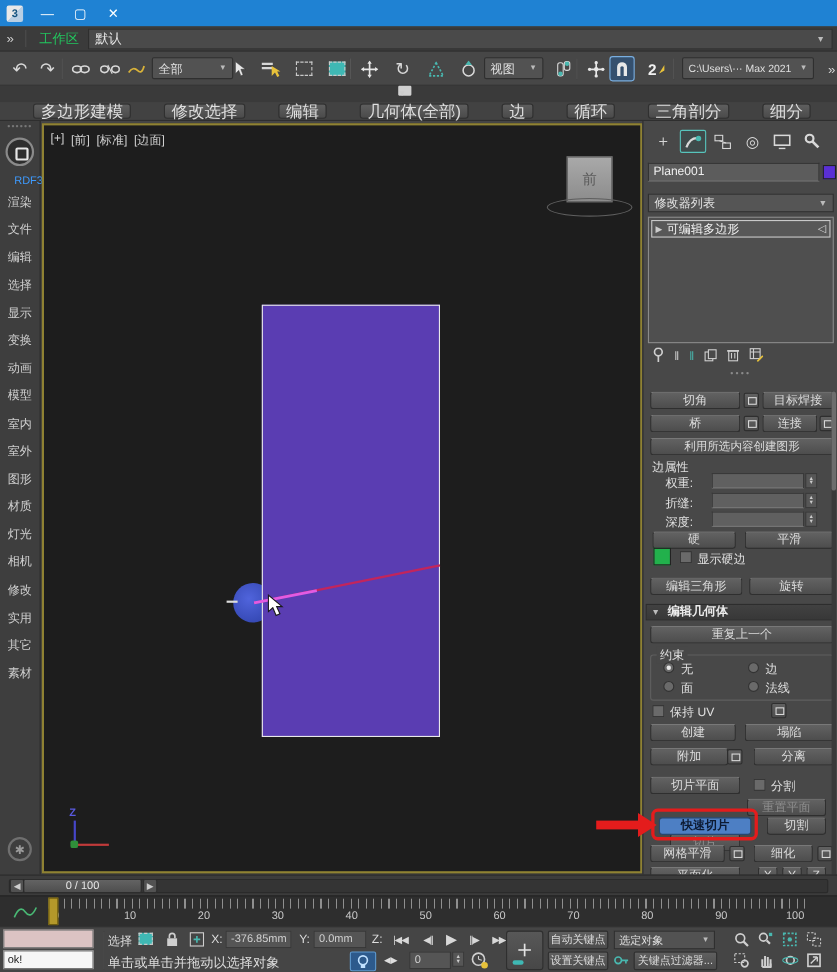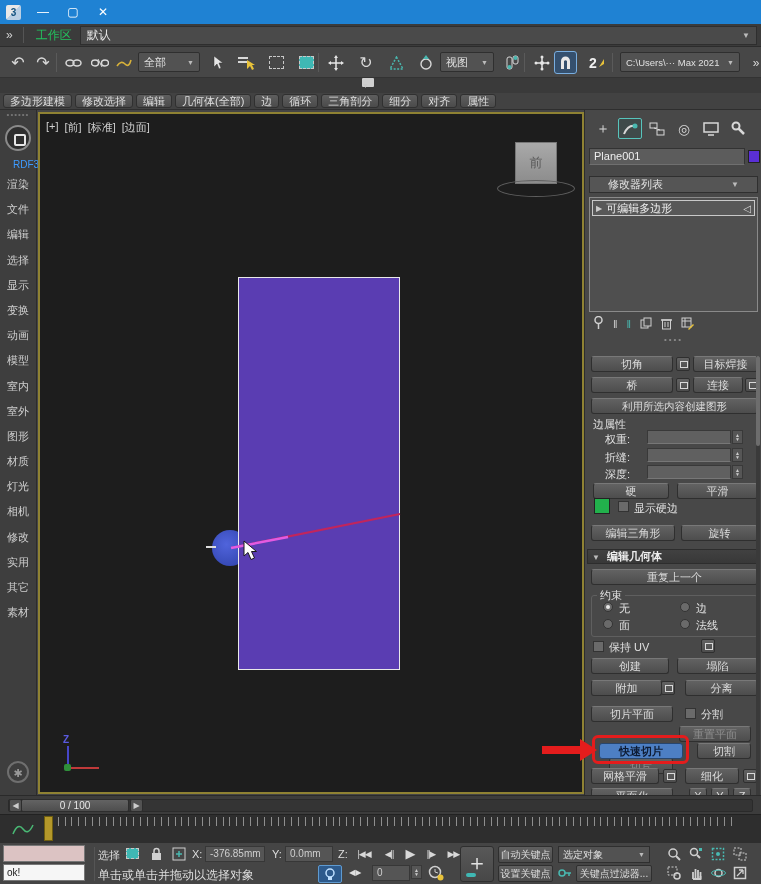--- a/index.html
+++ b/index.html
@@ -33,21 +33,21 @@
   .snapbtn{border:1px solid #79aee0;background:#35506e;border-radius:3px;width:23px;height:23px;}
   .icon-svg{display:block;}
 
   
   #rtabs{position:absolute;left:0;top:78px;width:761px;height:15px;background:#3a3a3a;font-size:11px;}
   #rtabs span{position:absolute;top:0;height:15px;line-height:15px;text-align:center;color:#c4c4c4;}
   #rcollapse{position:absolute;left:362px;top:2px;width:28px;height:12px;display:flex;align-items:center;gap:3px;}
   #rcollapse .sq{width:12px;height:9px;background:#d0d0d0;border-radius:1px;}
   #rcollapse .ar{font-size:7px;color:#ccc;}
   #rtools{position:absolute;left:0;top:93px;width:761px;height:17px;background:#424242;border-bottom:1px solid #2e2e2e;display:flex;align-items:center;padding-left:3px;gap:3px;}
-  #rtools span{background:linear-gradient(#5e5e5e,#4b4b4b);border:1px solid #303030;border-radius:3px;font-size:11px;color:#dedede;padding:0 6px;height:14px;line-height:13px;white-space:nowrap;}
+  #rtools span{background:linear-gradient(#5e5e5e,#4b4b4b);border:1px solid #303030;border-radius:3px;font-size:15px;color:#dedede;padding:0 6px;height:14px;line-height:13px;white-space:nowrap;margin-left:27px;}
 
   
   #sidebar{position:absolute;left:0;top:110px;width:37px;height:685px;background:#3e3e3e;border-right:1px solid #2c2c2c;display:flex;flex-direction:column;align-items:center;}
   #sidebar .handle{color:#777;font-size:8px;letter-spacing:1px;line-height:8px;margin-top:1px;}
   #sidebar .slogo{width:26px;height:26px;border-radius:50%;background:#2e2e2e;border:2px solid #8a8a8a;margin:6px 0 4px 0;position:relative;}
   #sidebar .slogo::after{content:"";position:absolute;left:7px;top:7px;width:8px;height:8px;border:2px solid #e6e6e6;border-radius:2px;}
   #sidebar .badge{color:#3e9bff;font-size:10px;margin:4px 0 2px 16px;}
   #sideitems{display:flex;flex-direction:column;align-items:center;}
   #sideitems span{font-size:11px;color:#cfcfcf;height:25.2px;line-height:25.2px;white-space:nowrap;}
   #sidebar .gear{position:absolute;bottom:12px;left:7px;width:22px;height:22px;border-radius:50%;border:2px solid #6f6f6f;color:#9a9a9a;font-size:11px;text-align:center;line-height:20px;}
@@ -67,21 +67,21 @@
   #gizmo .zax{position:absolute;left:9px;top:12px;width:2px;height:22px;background:#4646c8;}
   #gizmo .xax{position:absolute;left:9px;top:33px;width:32px;height:2px;background:#c03a3a;}
   #gizmo .org{position:absolute;left:6px;top:30px;width:7px;height:7px;background:#2f8f3a;border-radius:2px;}
 
   
   #cmdpanel{position:absolute;left:584px;top:110px;width:177px;height:685px;background:#484848;border-left:1px solid #2d2d2d;}
   .ctab{position:absolute;top:8px;width:24px;height:21px;display:flex;align-items:center;justify-content:center;color:#d6d6d6;font-size:14px;}
   .ctab.active{border:1px solid #57c4bc;border-radius:2px;background:#3f4a4a;}
   #objname{position:absolute;left:4px;top:38px;width:156px;height:17px;background:#5c5c5c;border:1px solid #333;border-bottom-color:#6f6f6f;color:#eee;font-size:11px;line-height:15px;padding:0 4px;}
   #objcolor{position:absolute;left:163px;top:40px;width:12px;height:13px;border:1px solid #222;}
-  #modlist{position:absolute;left:4px;top:66px;width:169px;height:17px;background:#555;border:1px solid #2f2f2f;font-size:11px;color:#e2e2e2;display:flex;align-items:center;padding:0 18px;}
+  #modlist{position:absolute;left:4px;top:66px;width:169px;height:17px;background:#555;border:1px solid #2f2f2f;font-size:11px;color:#e2e2e2;display:flex;align-items:center;padding:0 5px;}
   #modlist .arr{margin-left:auto;font-size:8px;color:#bbb;}
   #stackbox{position:absolute;left:4px;top:87px;width:169px;height:115px;background:#4f4f4f;border:1px solid #8a8a8a;}
   #stackrow{position:absolute;left:2px;top:2px;width:163px;height:16px;border:1px solid #c9c9c9;background:#585858;display:flex;align-items:center;font-size:11px;color:#f2f2f2;padding:0 3px;}
   #stackrow .exp{font-size:8px;color:#ccc;margin-right:4px;}
   #stackrow .pin{margin-left:auto;font-size:10px;color:#d8d8d8;}
   #stacktools{position:absolute;left:4px;top:206px;width:169px;height:16px;display:flex;align-items:center;gap:9px;padding-left:4px;color:#cfcfcf;font-size:11px;}
   #stacktools .tl{color:#49b8b0;}
   #rolldots{position:absolute;left:0;top:225px;width:177px;text-align:center;color:#8b8b8b;font-size:8px;letter-spacing:2px;}
 
   .pbtn{position:absolute;background:linear-gradient(#626262,#4d4d4d);border:1px solid #2f2f2f;border-top-color:#787878;border-radius:3px;font-size:11px;color:#dcdcdc;text-align:center;height:16px;line-height:14px;white-space:nowrap;overflow:hidden;}
@@ -175,21 +175,21 @@
           <ellipse cx="4" cy="6" rx="3.5" ry="3" fill="none" stroke="#d8d8d8" stroke-width="1.5"></ellipse>
           <ellipse cx="14" cy="6" rx="3.5" ry="3" fill="none" stroke="#d8d8d8" stroke-width="1.5"></ellipse>
           <line x1="7" y1="2" x2="11" y2="10" stroke="#d8d8d8"></line>
         </svg>
     </span>
     <span class="tb glyph" style="left:112px">
       <svg class="icon-svg" width="18" height="14">
           <path d="M2 10 q4-6 8-2 q4 4 6-4" fill="none" stroke="#d8b23a" stroke-width="1.6"></path>
         </svg>
     </span>
-    <div class="tb combo" style="left:138px;width:62px">
+    <div class="tb combo" style="left:138px;width:74px">
       <span>全部</span>
       <span class="arr">▼</span>
     </div>
     <span class="tb glyph" style="left:206px">
       <svg class="icon-svg" width="12" height="15">
           <path d="M2 1 L2 12 L5 9 L7 14 L9 13 L7 8 L11 8 Z" fill="#e6e6e6" stroke="#333" stroke-width="0.5"></path>
         </svg>
     </span>
     <span class="tb glyph" style="left:234px">
       <svg class="icon-svg" width="18" height="15">
@@ -518,20 +518,33 @@
     <span class="tsarr" style="left:130px">▶</span>
   </div>
 
   <div id="trackbar">
     <span id="tbcurve">
       <svg width="22" height="18">
           <path d="M1 14 Q6 2 11 9 T21 5" fill="none" stroke="#49b874" stroke-width="1.5"></path>
         </svg>
     </span>
     <span id="ruler"></span>
+    <div id="ticknums">
+        <span>0</span>
+        <span>10</span>
+        <span>20</span>
+        <span>30</span>
+        <span>40</span>
+        <span>50</span>
+        <span>60</span>
+        <span>70</span>
+        <span>80</span>
+        <span>90</span>
+        <span>100</span>
+      </div>
     <span id="framemarker"></span>
   </div>
 
   <div id="statusbar">
     <div id="mxl-pink"></div>
     <div id="mxl-white">ok!</div>
     <span class="vsep" style="position:absolute;left:90px;top:4px;height:34px"></span>
 
     <span class="sb" style="left:98px;top:5px">选择</span>
     <span class="sb" style="left:126px;top:5px"><span class="dashedbox fill" style="width:13px;height:11px;display:inline-block"></span></span>

